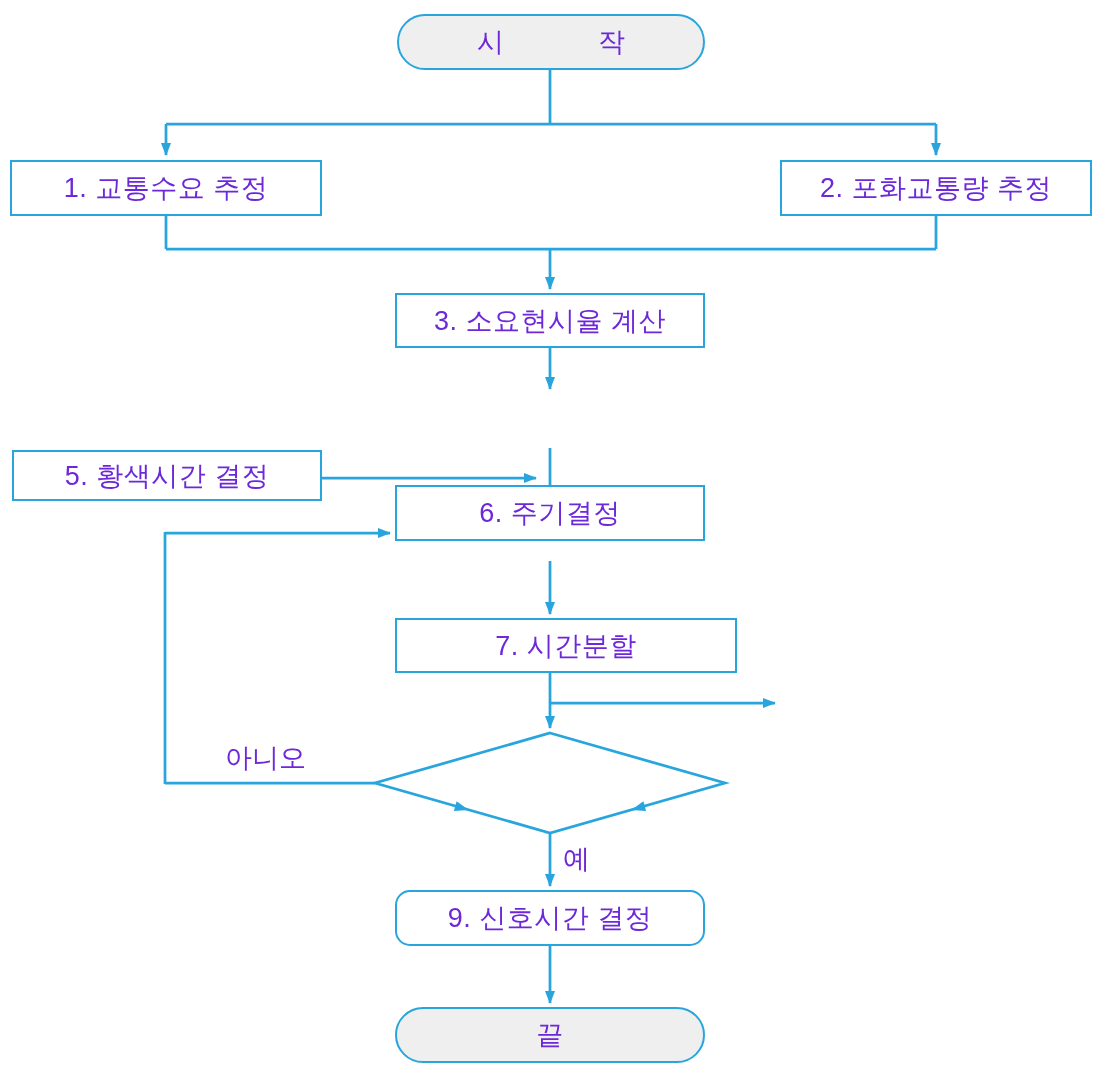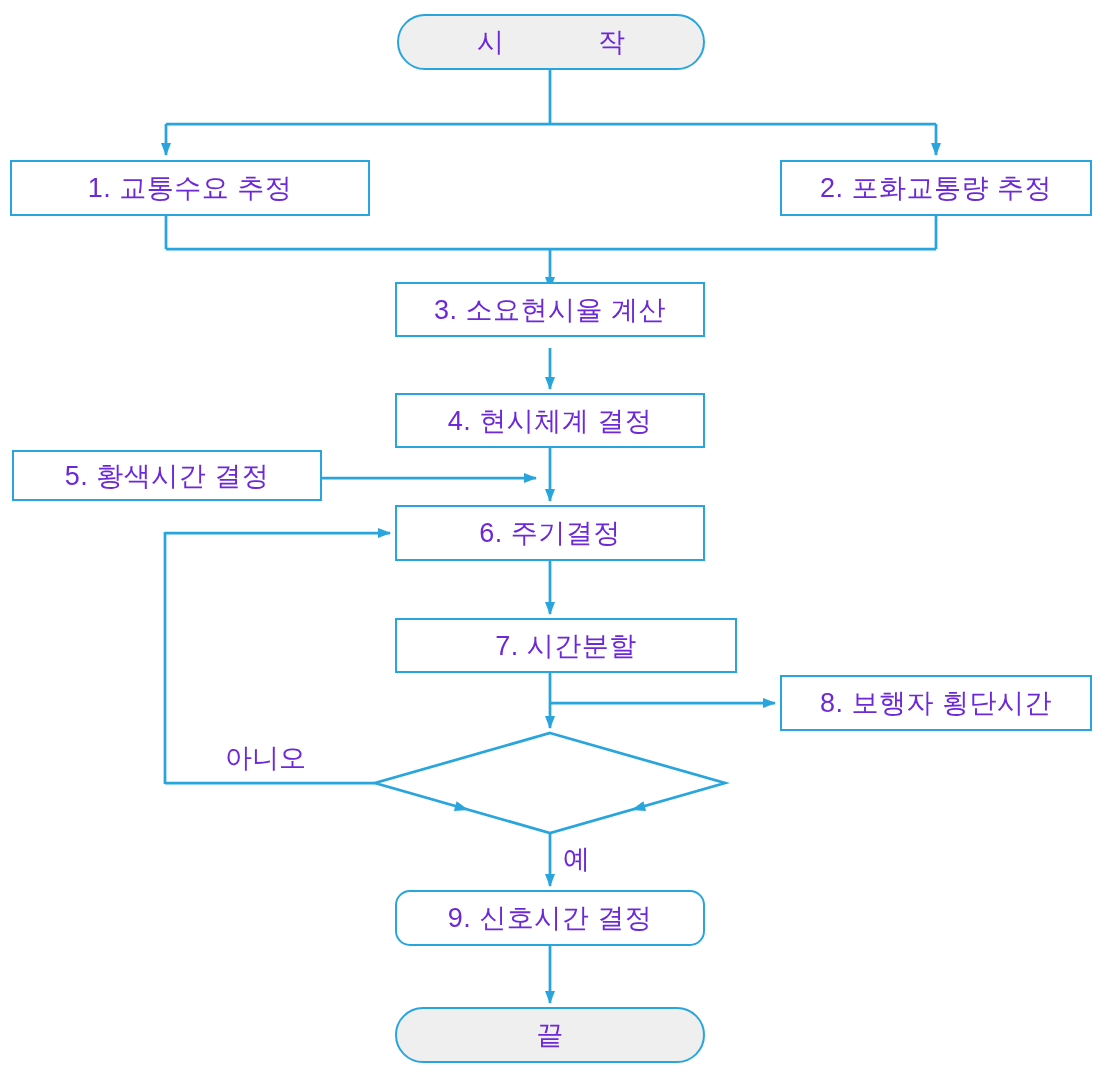--- a/index.html
+++ b/index.html
@@ -87,51 +87,45 @@
     <g fill="#29a5de">
       <path d="M-7,-5 L7,0 L-7,5 z" transform="translate(462,808) rotate(15.95)"></path>
       <path d="M-7,-5 L7,0 L-7,5 z" transform="translate(638,808) rotate(164.05)"></path>
     </g>
   </svg>
 
   <div class="node terminal" style="left:397px;top:14px;width:308px;height:56px;">
     <span class="spread">시 작</span>
   </div>
 
-  <div class="node" style="left:10px;top:160px;width:360px;height:56px;">
+  <div class="node" style="left:10px;top:160px;width:312px;height:56px;">
     <span>1. 교통수요 추정</span>
   </div>
 
   <div class="node" style="left:780px;top:160px;width:312px;height:56px;justify-content:center;">
     <span>2. 포화교통량 추정</span>
   </div>
 
-  <div class="node" style="left:395px;top:282px;width:310px;height:55px;">
+  <div class="node" style="left:395px;top:293px;width:310px;height:55px;">
     <span>3. 소요현시율 계산</span>
   </div>
 
-  <div class="node" style="left:395px;top:393px;width:310px;height:55px;">
-    <span>4. 현시체계 결정</span>
-  </div>
 
   <div class="node" style="left:12px;top:450px;width:310px;height:51px;">
     <span>5. 황색시간 결정</span>
   </div>
 
-  <div class="node" style="left:395px;top:505px;width:310px;height:56px;">
+  <div class="node" style="left:395px;top:485px;width:310px;height:56px;">
     <span>6. 주기결정</span>
   </div>
 
   <div class="node" style="left:395px;top:618px;width:342px;height:55px;">
     <span>7. 시간분할</span>
   </div>
 
-  <div class="node" style="left:780px;top:675px;width:312px;height:56px;">
-    <span>8. 보행자 횡단시간</span>
-  </div>
 
 
   <div class="edge-label" style="left:225px;top:740px;">아니오</div>
   <div class="edge-label" style="left:563px;top:841px;">예</div>
 
   <div class="node" style="left:395px;top:890px;width:310px;height:56px;border-radius:15px;">
     <span>9. 신호시간 결정</span>
   </div>
 
   <div class="node terminal" style="left:395px;top:1007px;width:310px;height:56px;">

